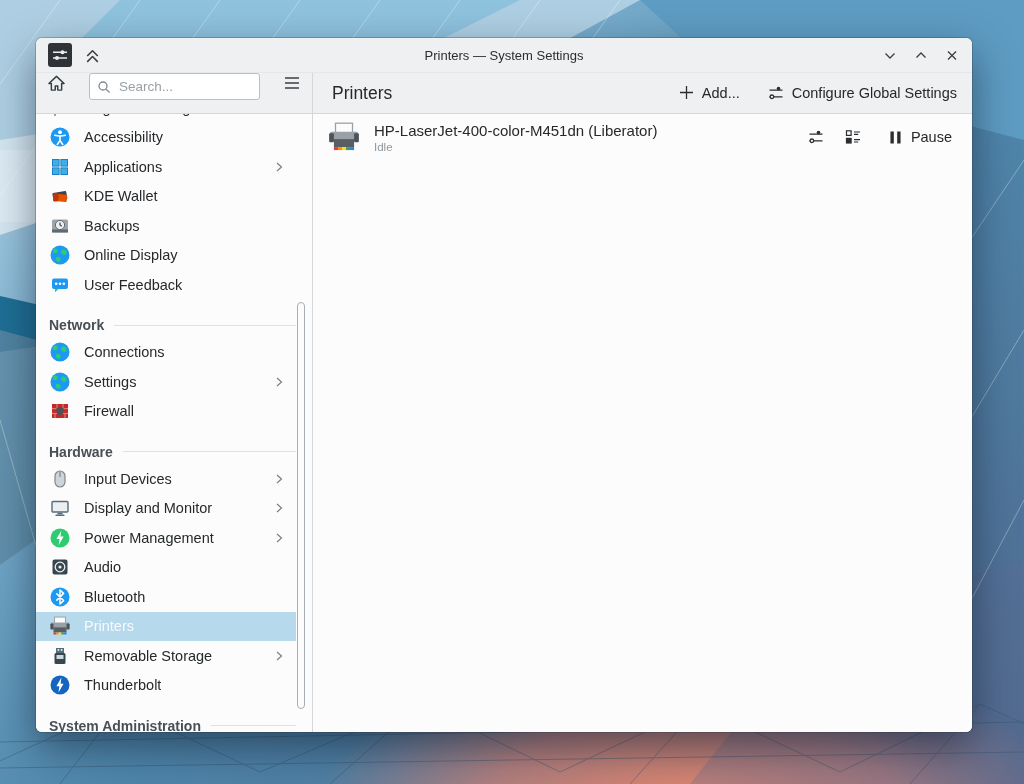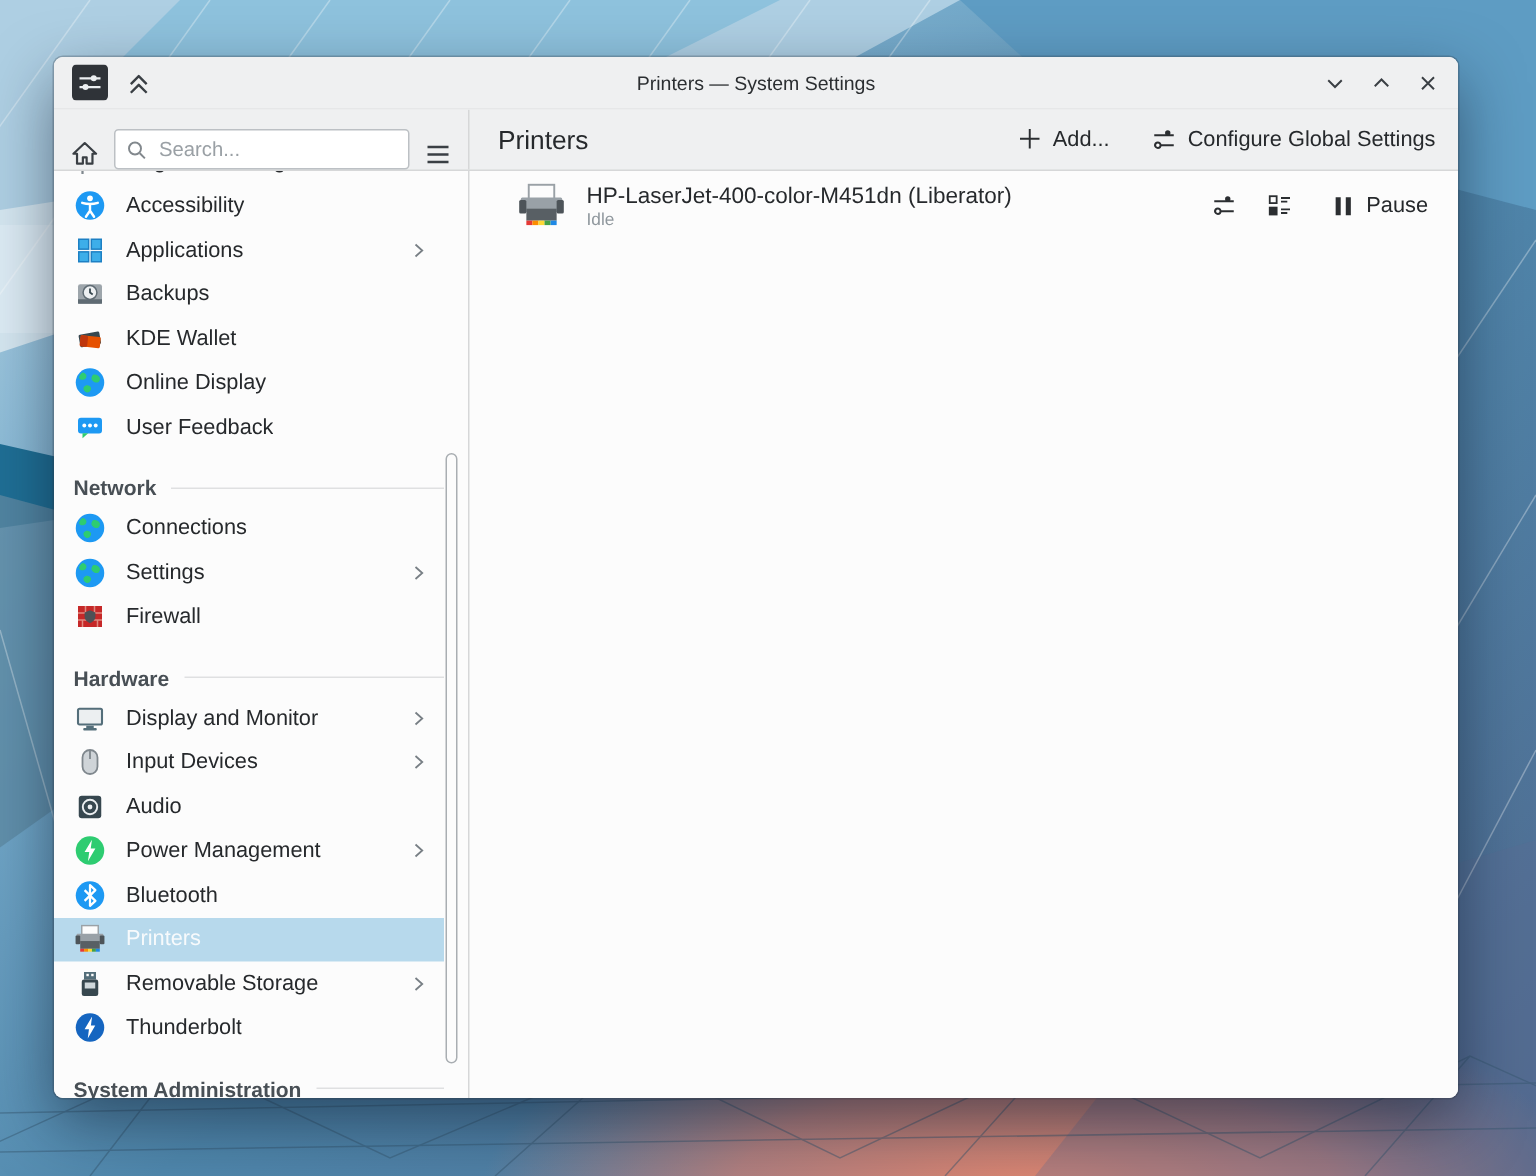--- a/index.html
+++ b/index.html
@@ -27,21 +27,21 @@
     position:absolute;left:0;right:0;text-align:center;
     font-size:13px;color:#2b2e31;pointer-events:none;
   }
   .win-buttons{margin-left:auto;display:flex;align-items:center;gap:15px;z-index:1;}
   .win-btn{width:16px;height:16px;display:flex;align-items:center;justify-content:center;}
 
   
   .toolbar{height:40px;flex:0 0 auto;background:#eff0f1;border-bottom:1px solid #d6d7d8;display:flex;}
   .toolbar-left{
     width:277px;box-sizing:border-box;border-right:1px solid #d6d7d8;
-    display:flex;align-items:flex-end;gap:9px;padding:0 10px;flex:0 0 auto;
+    display:flex;align-items:flex-start;gap:22px;padding:0 10px;flex:0 0 auto;
   }
   .icon-btn{display:flex;align-items:center;justify-content:center;background:none;border:0;padding:0;}
   .search-field{
     flex:1;height:27px;box-sizing:border-box;background:#ffffff;
     border:1px solid #bcc0c4;border-radius:3px;
     display:flex;align-items:center;gap:6px;padding:0 7px;
   }
   .search-field input{
     border:0;outline:0;background:transparent;flex:1;width:100%;
     font-family:inherit;font-size:13.5px;color:#232629;
@@ -49,21 +49,21 @@
   .search-field input::placeholder{color:#9aa0a5;}
   .toolbar-right{flex:1;display:flex;align-items:center;padding:0 15px 0 19px;min-width:0;}
   .page-title{font-size:17.5px;font-weight:400;color:#26292c;}
   .tb-actions{margin-left:auto;display:flex;align-items:flex-start;gap:27px;}
   .tool-btn{
     display:flex;align-items:center;gap:7px;background:none;border:0;padding:0;
     font-family:inherit;font-size:14.5px;color:#26292c;cursor:default;
   }
 
   
-  .win-body{flex:1;display:flex;min-height:0;gap:17px;}
+  .win-body{flex:1;display:flex;min-height:0;}
   .sidebar{
     width:277px;flex:0 0 auto;box-sizing:border-box;border-right:1px solid #d6d7d8;
     background:#fcfcfc;position:relative;overflow:hidden;
   }
   .side-list{position:absolute;inset:0;overflow:hidden;}
   .side-item{
     height:29.5px;width:260px;box-sizing:border-box;
     display:flex;align-items:center;gap:13px;padding-left:13px;
     font-size:14.5px;color:#26292c;
   }
@@ -277,41 +277,41 @@
               <span class="s-label">Applications</span>
               <span class="s-chev">
                 <svg width="12" height="12" viewBox="0 0 12 12" fill="none" stroke="#787f85" stroke-width="1.2">
                   <path d="M4 2l4.5 4L4 10"></path>
                 </svg>
               </span>
             </div>
             <div class="side-item">
               <span class="s-icon">
                 <svg width="22" height="22" viewBox="0 0 22 22">
-                  <rect x="3" y="4.5" width="16" height="13" rx="1.5" fill="#9da5ab"></rect>
-                  <rect x="3" y="14.5" width="16" height="3" fill="#5f6b73"></rect>
-                  <circle cx="11" cy="10" r="4.6" fill="#eceff1" stroke="#5f6b73"></circle>
-                  <path d="M11 7.4V10l1.8 1.3" stroke="#37474f" stroke-width="1.2" fill="none"></path>
-                </svg>
-              </span>
-              <span class="s-label">Backups</span>
-            </div>
-            <div class="side-item">
-              <span class="s-icon">
-                <svg width="22" height="22" viewBox="0 0 22 22">
                   <g transform="rotate(-10 11 12)">
                     <rect x="4" y="7" width="14" height="8.5" rx="1" fill="#37474f"></rect>
                   </g>
                   <g transform="rotate(6 11 12)">
                     <rect x="4.5" y="9" width="13.5" height="7.5" rx="1" fill="#e65100"></rect>
                     <rect x="4.5" y="9" width="5" height="7.5" rx="1" fill="#bf360c"></rect>
                   </g>
                 </svg>
               </span>
               <span class="s-label">KDE Wallet</span>
+            </div>
+            <div class="side-item">
+              <span class="s-icon">
+                <svg width="22" height="22" viewBox="0 0 22 22">
+                  <rect x="3" y="4.5" width="16" height="13" rx="1.5" fill="#9da5ab"></rect>
+                  <rect x="3" y="14.5" width="16" height="3" fill="#5f6b73"></rect>
+                  <circle cx="11" cy="10" r="4.6" fill="#eceff1" stroke="#5f6b73"></circle>
+                  <path d="M11 7.4V10l1.8 1.3" stroke="#37474f" stroke-width="1.2" fill="none"></path>
+                </svg>
+              </span>
+              <span class="s-label">Backups</span>
             </div>
             <div class="side-item">
               <span class="s-icon">
                 <svg width="22" height="22" viewBox="0 0 22 22">
                   <circle cx="11" cy="11" r="9.5" fill="#1d99f3"></circle>
                   <path fill="#2ecc71" d="M6.2 4.3c2 .5 3 2 2.2 3.6S5.2 9.6 4.2 8.6 4.6 4.8 6.2 4.3zM13 5.8c1.8-.6 4 .4 4.5 2s-.6 3.4-2.3 3.2-3.7-2-3.2-3.4 1-1.8 1-1.8zM8.7 12.8c1.6 0 3.3 1 3 2.6s-1.8 2.9-3.3 2.1-2.2-2.5-1.6-3.4 1.9-1.3 1.9-1.3z"></path>
                 </svg>
               </span>
               <span class="s-label">Online Display</span>
             </div>
@@ -372,69 +372,69 @@
               </span>
               <span class="s-label">Firewall</span>
             </div>
             <div class="section-header">
               <span>Hardware</span>
               <div class="line"></div>
             </div>
             <div class="side-item">
               <span class="s-icon">
                 <svg width="22" height="22" viewBox="0 0 22 22">
+                  <rect x="6" y="3" width="10" height="16" rx="5" fill="#cfd4d8" stroke="#7f878d" stroke-width="1.2"></rect>
+                  <line x1="11" y1="3.5" x2="11" y2="9" stroke="#7f878d" stroke-width="1.2"></line>
+                </svg>
+              </span>
+              <span class="s-label">Input Devices</span>
+              <span class="s-chev">
+                <svg width="12" height="12" viewBox="0 0 12 12" fill="none" stroke="#787f85" stroke-width="1.2">
+                  <path d="M4 2l4.5 4L4 10"></path>
+                </svg>
+              </span>
+            </div>
+            <div class="side-item">
+              <span class="s-icon">
+                <svg width="22" height="22" viewBox="0 0 22 22">
                   <rect x="3" y="4.5" width="16" height="10.5" rx="1" fill="#eceff1" stroke="#546e7a" stroke-width="1.4"></rect>
                   <rect x="8.5" y="15.8" width="5" height="1.6" fill="#546e7a"></rect>
                   <rect x="6.5" y="17.4" width="9" height="1.6" rx="0.6" fill="#546e7a"></rect>
                 </svg>
               </span>
               <span class="s-label">Display and Monitor</span>
               <span class="s-chev">
                 <svg width="12" height="12" viewBox="0 0 12 12" fill="none" stroke="#787f85" stroke-width="1.2">
                   <path d="M4 2l4.5 4L4 10"></path>
                 </svg>
               </span>
             </div>
             <div class="side-item">
               <span class="s-icon">
                 <svg width="22" height="22" viewBox="0 0 22 22">
-                  <rect x="6" y="3" width="10" height="16" rx="5" fill="#cfd4d8" stroke="#7f878d" stroke-width="1.2"></rect>
-                  <line x1="11" y1="3.5" x2="11" y2="9" stroke="#7f878d" stroke-width="1.2"></line>
-                </svg>
-              </span>
-              <span class="s-label">Input Devices</span>
-              <span class="s-chev">
-                <svg width="12" height="12" viewBox="0 0 12 12" fill="none" stroke="#787f85" stroke-width="1.2">
-                  <path d="M4 2l4.5 4L4 10"></path>
-                </svg>
-              </span>
-            </div>
-            <div class="side-item">
-              <span class="s-icon">
-                <svg width="22" height="22" viewBox="0 0 22 22">
-                  <rect x="3.5" y="3.5" width="15" height="15" rx="2" fill="#37474f"></rect>
-                  <circle cx="11" cy="11" r="4.8" fill="none" stroke="#eceff1" stroke-width="1.3"></circle>
-                  <circle cx="11" cy="11" r="1.6" fill="#eceff1"></circle>
-                </svg>
-              </span>
-              <span class="s-label">Audio</span>
-            </div>
-            <div class="side-item">
-              <span class="s-icon">
-                <svg width="22" height="22" viewBox="0 0 22 22">
                   <circle cx="11" cy="11" r="9.5" fill="#2ecc71"></circle>
                   <path d="M12.3 3.8 7.4 12h3.1l-.9 6.2 5-8.6h-3.1z" fill="#fff"></path>
                 </svg>
               </span>
               <span class="s-label">Power Management</span>
               <span class="s-chev">
                 <svg width="12" height="12" viewBox="0 0 12 12" fill="none" stroke="#787f85" stroke-width="1.2">
                   <path d="M4 2l4.5 4L4 10"></path>
                 </svg>
               </span>
+            </div>
+            <div class="side-item">
+              <span class="s-icon">
+                <svg width="22" height="22" viewBox="0 0 22 22">
+                  <rect x="3.5" y="3.5" width="15" height="15" rx="2" fill="#37474f"></rect>
+                  <circle cx="11" cy="11" r="4.8" fill="none" stroke="#eceff1" stroke-width="1.3"></circle>
+                  <circle cx="11" cy="11" r="1.6" fill="#eceff1"></circle>
+                </svg>
+              </span>
+              <span class="s-label">Audio</span>
             </div>
             <div class="side-item">
               <span class="s-icon">
                 <svg width="22" height="22" viewBox="0 0 22 22">
                   <circle cx="11" cy="11" r="9.5" fill="#1d99f3"></circle>
                   <path d="M7.4 7.4l7.2 7.2L11 17.9V4.1l3.6 3.3-7.2 7.2" stroke="#fff" stroke-width="1.5" fill="none" stroke-linejoin="round"></path>
                 </svg>
               </span>
               <span class="s-label">Bluetooth</span>
             </div>

